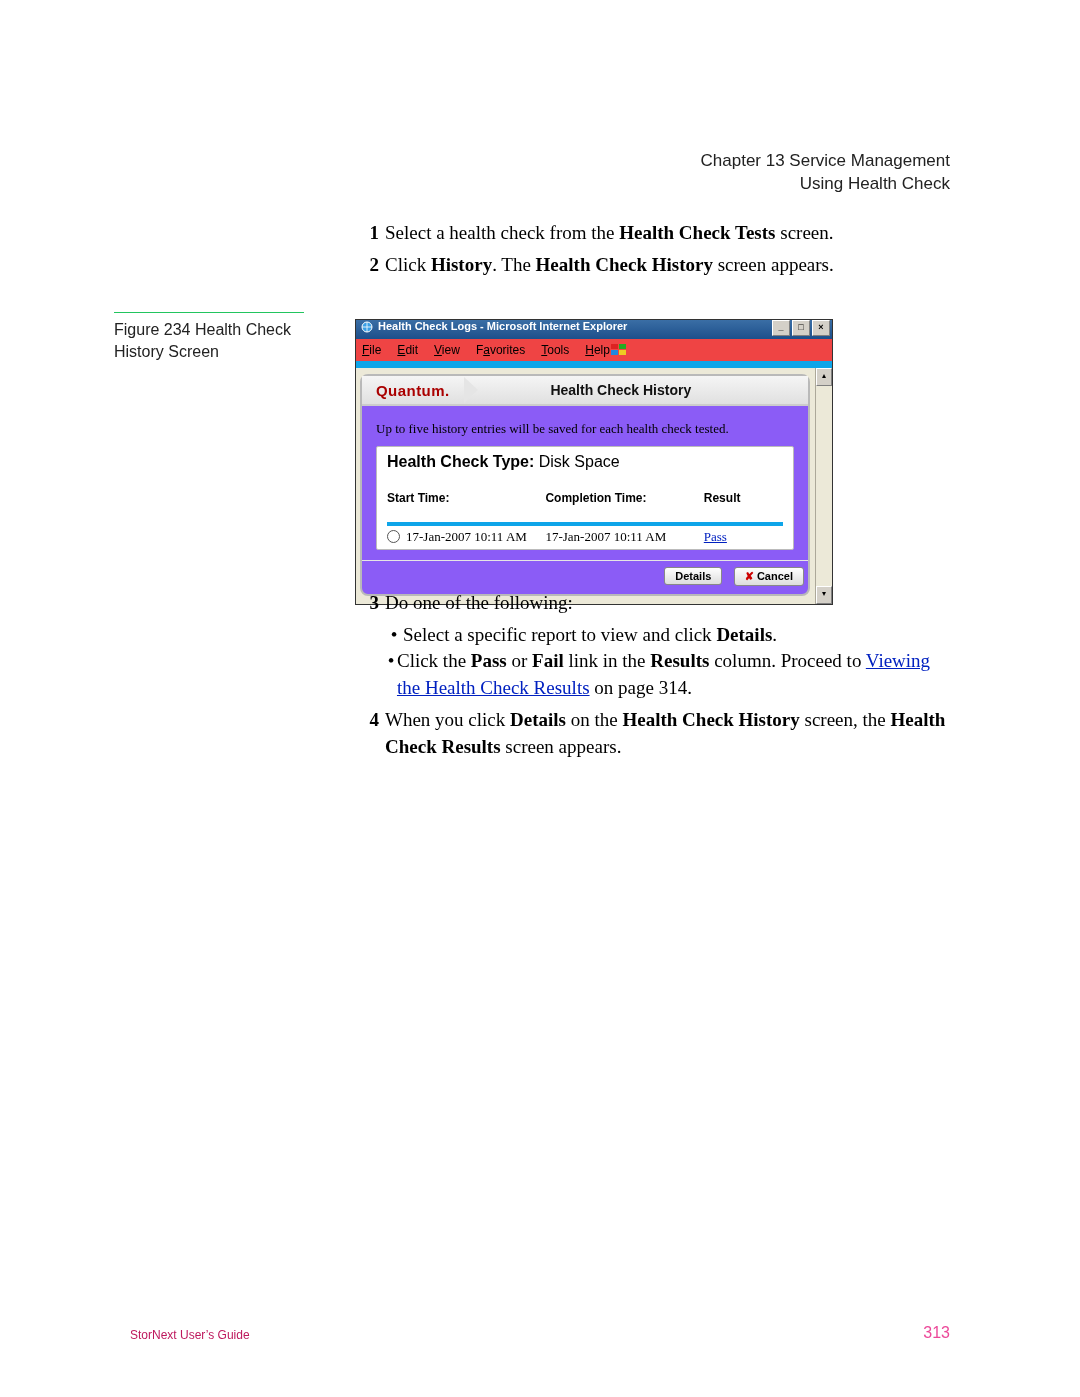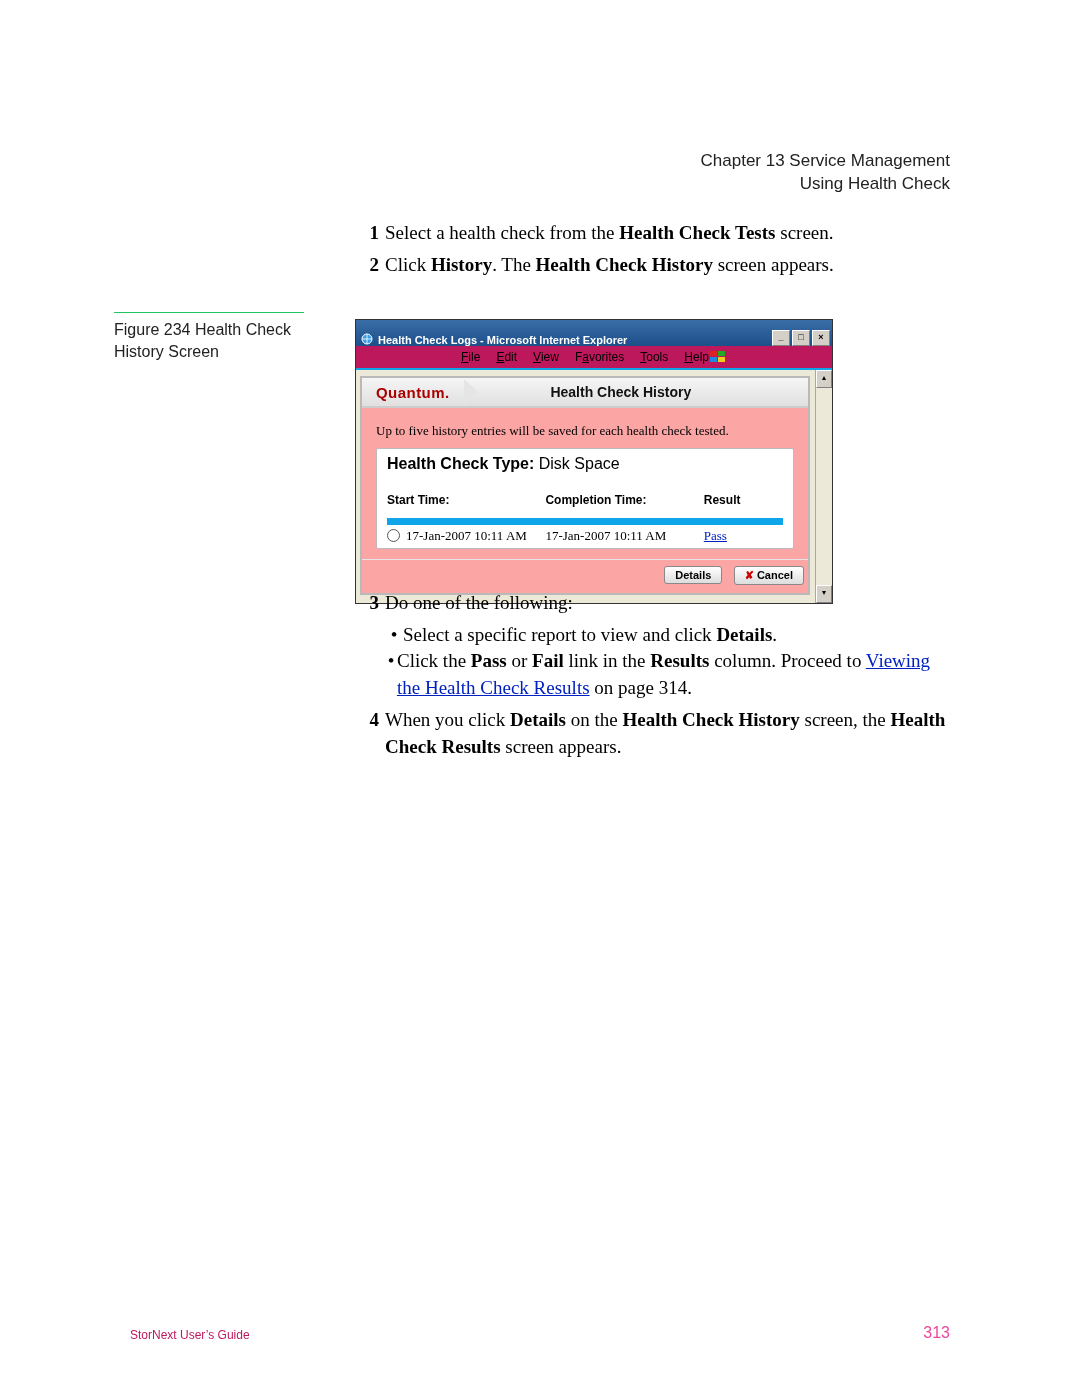--- a/index.html
+++ b/index.html
@@ -6,48 +6,48 @@
   .page{width:1080px;height:1397px;position:relative;margin:0 auto;background:#fff}
   .header{position:absolute;right:130px;top:150px;text-align:right;font-family:Arial,Helvetica,sans-serif;font-size:17px;color:#222}
   .header div{line-height:1.35}
   .steps{position:absolute;left:355px;top:220px;right:130px;font-size:19px;line-height:1.4;font-family:"Book Antiqua","Palatino Linotype",serif}
   .step{display:flex;margin-bottom:5px}
   .step-num{width:24px;font-weight:bold;text-align:right;margin-right:6px}
   .step-body{flex:1}
   .figure-label{position:absolute;left:114px;top:312px;width:190px;font-family:Arial,Helvetica,sans-serif;font-size:16px;color:#222;line-height:1.35;border-top:1px solid #22c55e;padding-top:6px}
   
   .ie{position:absolute;left:355px;top:319px;width:476px;border:1px solid #333;font-family:Tahoma,Arial,sans-serif;font-size:12px;background:#ece9d8}
-  .titlebar{height:26px;background:linear-gradient(#3a6ea5,#1d4f8b);display:flex;align-items:flex-end;color:#fff;font-weight:bold;font-size:11px}
+  .titlebar{height:19px;background:linear-gradient(#3a6ea5,#1d4f8b);display:flex;align-items:flex-start;color:#fff;font-weight:bold;font-size:11px}
   .tb-icon{width:14px;height:14px;margin:0 4px;display:inline-flex;align-items:center;justify-content:center}
   .tb-icon svg{width:14px;height:14px}
   .tb-title{flex:1}
   .win-btns{display:flex;margin-right:2px}
   .wbtn{width:16px;height:14px;background:#d4d0c8;border:1px solid #808080;border-top-color:#fff;border-left-color:#fff;margin-left:2px;font-size:9px;line-height:12px;text-align:center;color:#000;font-weight:bold;font-family:Arial}
-  .menubar{height:22px;display:flex;align-items:center;padding:0 6px;background:#be185d;border-bottom:2px solid #0ea5e9;justify-content:center}
+  .menubar{height:22px;display:flex;align-items:center;padding:0 6px;background:#ef4444;border-bottom:7px solid #0ea5e9;justify-content:flex-start}
   .menus{display:flex;gap:16px;font-size:12px}
   .menus span u{text-decoration:underline}
   .flag{width:18px;height:14px}
   .content{background:#ece9d8;padding:6px 4px 8px 4px;position:relative}
   .scrollbar{position:absolute;right:0;top:0;bottom:0;width:16px;background:#ece9d8;border-left:1px solid #aca899;display:flex;flex-direction:column}
   .sbtn{height:16px;background:#d4d0c8;border:1px solid #808080;border-top-color:#fff;border-left-color:#fff;font-size:8px;text-align:center;line-height:14px;color:#000}
   .sbtn.bot{margin-top:auto}
-  .panel{margin-right:18px;border:2px solid #b9b9b9;border-radius:0;background:#fca5a5}
+  .panel{margin-right:18px;border:2px solid #b9b9b9;border-radius:8px;background:#8b5cf6}
   .panel-head{display:flex;align-items:center;height:28px;background:linear-gradient(#f5f5f5,#e0e0e0);border-bottom:2px solid #ccc;padding:0 14px}
   .brand{font-family:Arial,sans-serif;font-weight:bold;color:#a00;font-size:15px;letter-spacing:.03em}
   .brand::after{content:"";display:inline-block;width:0;height:0;border-top:13px solid transparent;border-bottom:13px solid transparent;border-left:14px solid #e5e5e5;margin-left:14px;vertical-align:-7px}
   .panel-title{flex:1;text-align:center;font-family:Arial,sans-serif;font-weight:bold;font-size:14px;color:#111;margin-left:-30px}
   .desc{padding:14px 14px 8px 14px;font-family:"Times New Roman",serif;font-size:13px;line-height:1.35;color:#000}
   .inner{margin:0 14px 10px 14px;border:1px solid #bbb;border-radius:2px;padding:6px 10px 4px 10px;background:#fff}
   .row-label{font-family:Arial,sans-serif;font-size:16px}
   .row-label b{font-weight:bold}
   .cols{display:flex;font-family:Arial,sans-serif;font-size:12px;font-weight:bold;margin-top:20px}
   .cols .c1{width:40%}
   .cols .c2{width:40%}
   .cols .c3{width:20%}
-  .rows{display:flex;font-family:"Times New Roman",serif;font-size:13px;margin-top:11px;border-top:7px solid #0ea5e9;padding-top:3px}
+  .rows{display:flex;font-family:"Times New Roman",serif;font-size:13px;margin-top:17px;border-top:4px solid #0ea5e9;padding-top:3px}
   .rows .c1{width:40%;display:flex;align-items:center;gap:6px}
   .rows .c2{width:40%}
   .rows .c3{width:20%}
   .radio{width:11px;height:11px;border:1px solid #555;border-radius:50%;display:inline-block;background:#fff}
   .pass{color:#0020c0;text-decoration:underline}
   .btnrow{text-align:right;padding:6px 0 8px 0;border-top:1px solid #e5e5e5}
   .btn{display:inline-block;background:linear-gradient(#fff,#ddd);border:1px solid #888;border-radius:3px;font-family:Arial,sans-serif;font-size:11px;font-weight:bold;padding:2px 10px;margin:0 4px}
   .btn .red{color:#c00;font-weight:bold;margin-right:3px}
   
   .steps2{position:absolute;left:355px;top:590px;right:130px;font-size:19px;line-height:1.4;font-family:"Book Antiqua","Palatino Linotype",serif}

